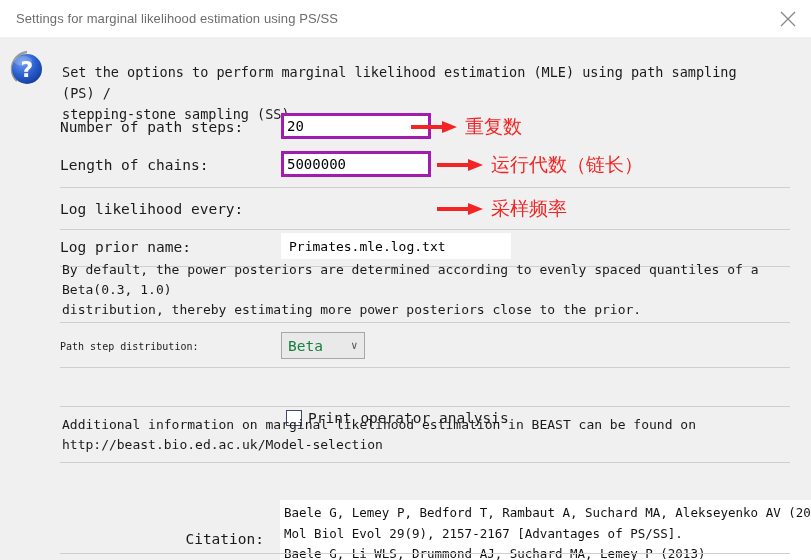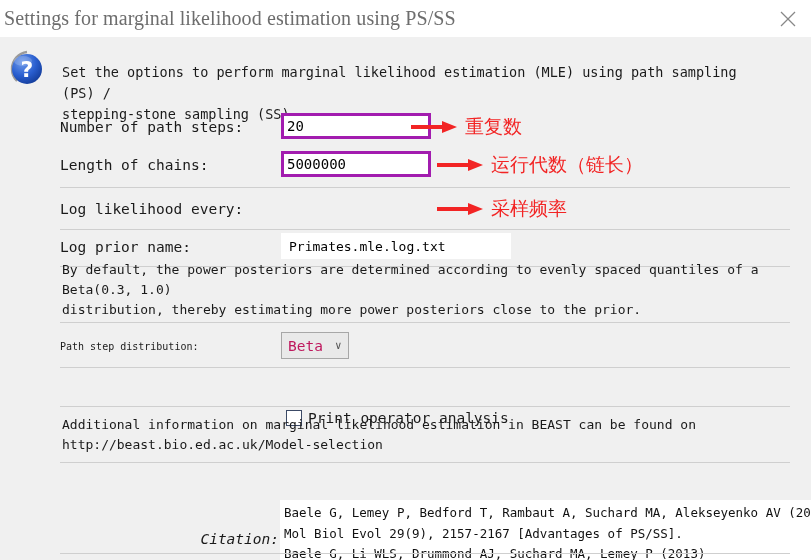--- a/index.html
+++ b/index.html
@@ -19,24 +19,24 @@
   .titlebar {
     position: absolute;
     left: 0; top: 0;
     width: 811px;
     height: 37px;
     background: #ffffff;
     display: flex;
     align-items: center;
   }
   .title-text {
-    font-family: Liberation Serif, serif;
-    font-size: 20px;
+    font-family: Liberation Sans, sans-serif;
+    font-size: 13px;
     color: #6d6d6d;
-    padding-left: 4px;
+    padding-left: 16px;
     letter-spacing: .1px;
     white-space: nowrap;
   }
   .close-btn {
     position: absolute;
     right: 0; top: 0;
     width: 46px; height: 37px;
     display: flex;
     align-items: center;
     justify-content: center;
@@ -187,22 +187,22 @@
     box-sizing: border-box;
     background: #e9e9e9;
     border: 1px solid #a7a7a7;
     display: flex;
     align-items: center;
     padding: 0 6px 0 6px;
     cursor: pointer;
   }
   .dropdown .dd-value {
     font-size: 14.5px;
-    color: #be185d;
-    margin-right: 12px;
+    color: #15803d;
+    margin-right: 28px;
   }
   .dropdown .dd-caret {
     font-size: 11px;
     color: #555;
     line-height: 1;
   }
 
   
   .cbrow {
     position: absolute;
@@ -222,28 +222,27 @@
   }
   .cblabel {
     font-size: 14.5px;
     color: #1a1a1a;
     white-space: nowrap;
   }
 
   
   .cit-label {
     position: absolute;
-    left: 67px;
+    left: 52px;
     top: 494px;
     width: 212px;
     text-align: right;
     font-size: 14.5px;
     color: #1a1a1a;
     white-space: nowrap;
-    font-style: italic;
   }
   .cit-box {
     position: absolute;
     left: 280px;
     top: 463px;
     width: 531px;
     height: 82px;
     background: #ffffff;
     font-size: 12.5px;
     color: #111;

